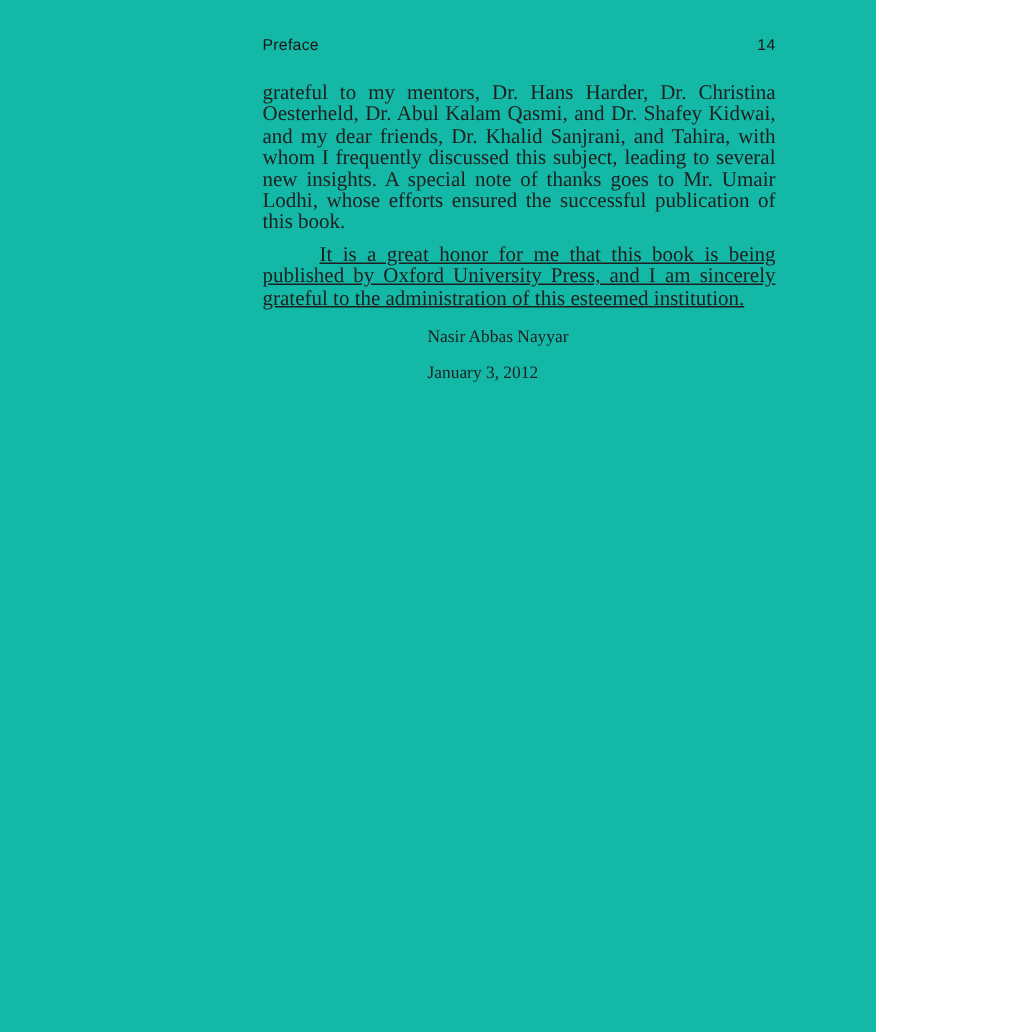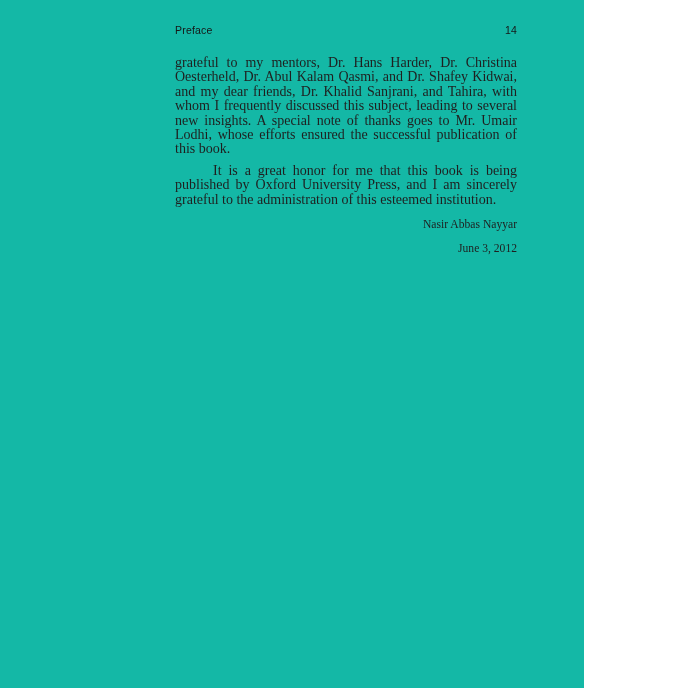--- a/index.html
+++ b/index.html
@@ -36,48 +36,48 @@
     .body-text p {
       margin: 0 0 7px 0;
       font-size: 14px;
       line-height: 14.4px;
       text-align: justify;
       text-justify: inter-word;
       color: #1f1f1f;
     }
     .body-text p.indented {
       text-indent: 38px;
+      text-decoration: underline;
     }
     .signature-block {
       margin-top: 11px;
       margin-left: 110px;
     }
     .signature-block .sig-line {
       font-size: 11.6px;
       line-height: 14px;
       margin-bottom: 10px;
       color: #1f1f1f;
-      text-align: right;
     }
   </style>
 </head>
 <body>
 
 <div class="canvas">
   <div class="content">
 
     <div class="running-header">
       <span>Preface</span>
       <span>14</span>
     </div>
 
     <div class="body-text">
       <p>grateful to my mentors, Dr. Hans Harder, Dr. Christina Oesterheld, Dr. Abul Kalam Qasmi, and Dr. Shafey Kidwai, and my dear friends, Dr. Khalid Sanjrani, and Tahira, with whom I frequently discussed this subject, leading to several new insights. A special note of thanks goes to Mr. Umair Lodhi, whose efforts ensured the successful publication of this book.</p>
       <p class="indented">It is a great honor for me that this book is being published by Oxford University Press, and I am sincerely grateful to the administration of this esteemed institution.</p>
     </div>
 
     <div class="signature-block">
       <div class="sig-line">Nasir Abbas Nayyar</div>
-      <div class="sig-line">June 3, 2012</div>
+      <div class="sig-line">January 3, 2012</div>
     </div>
 
   </div>
 </div>
 
 </body></html>

